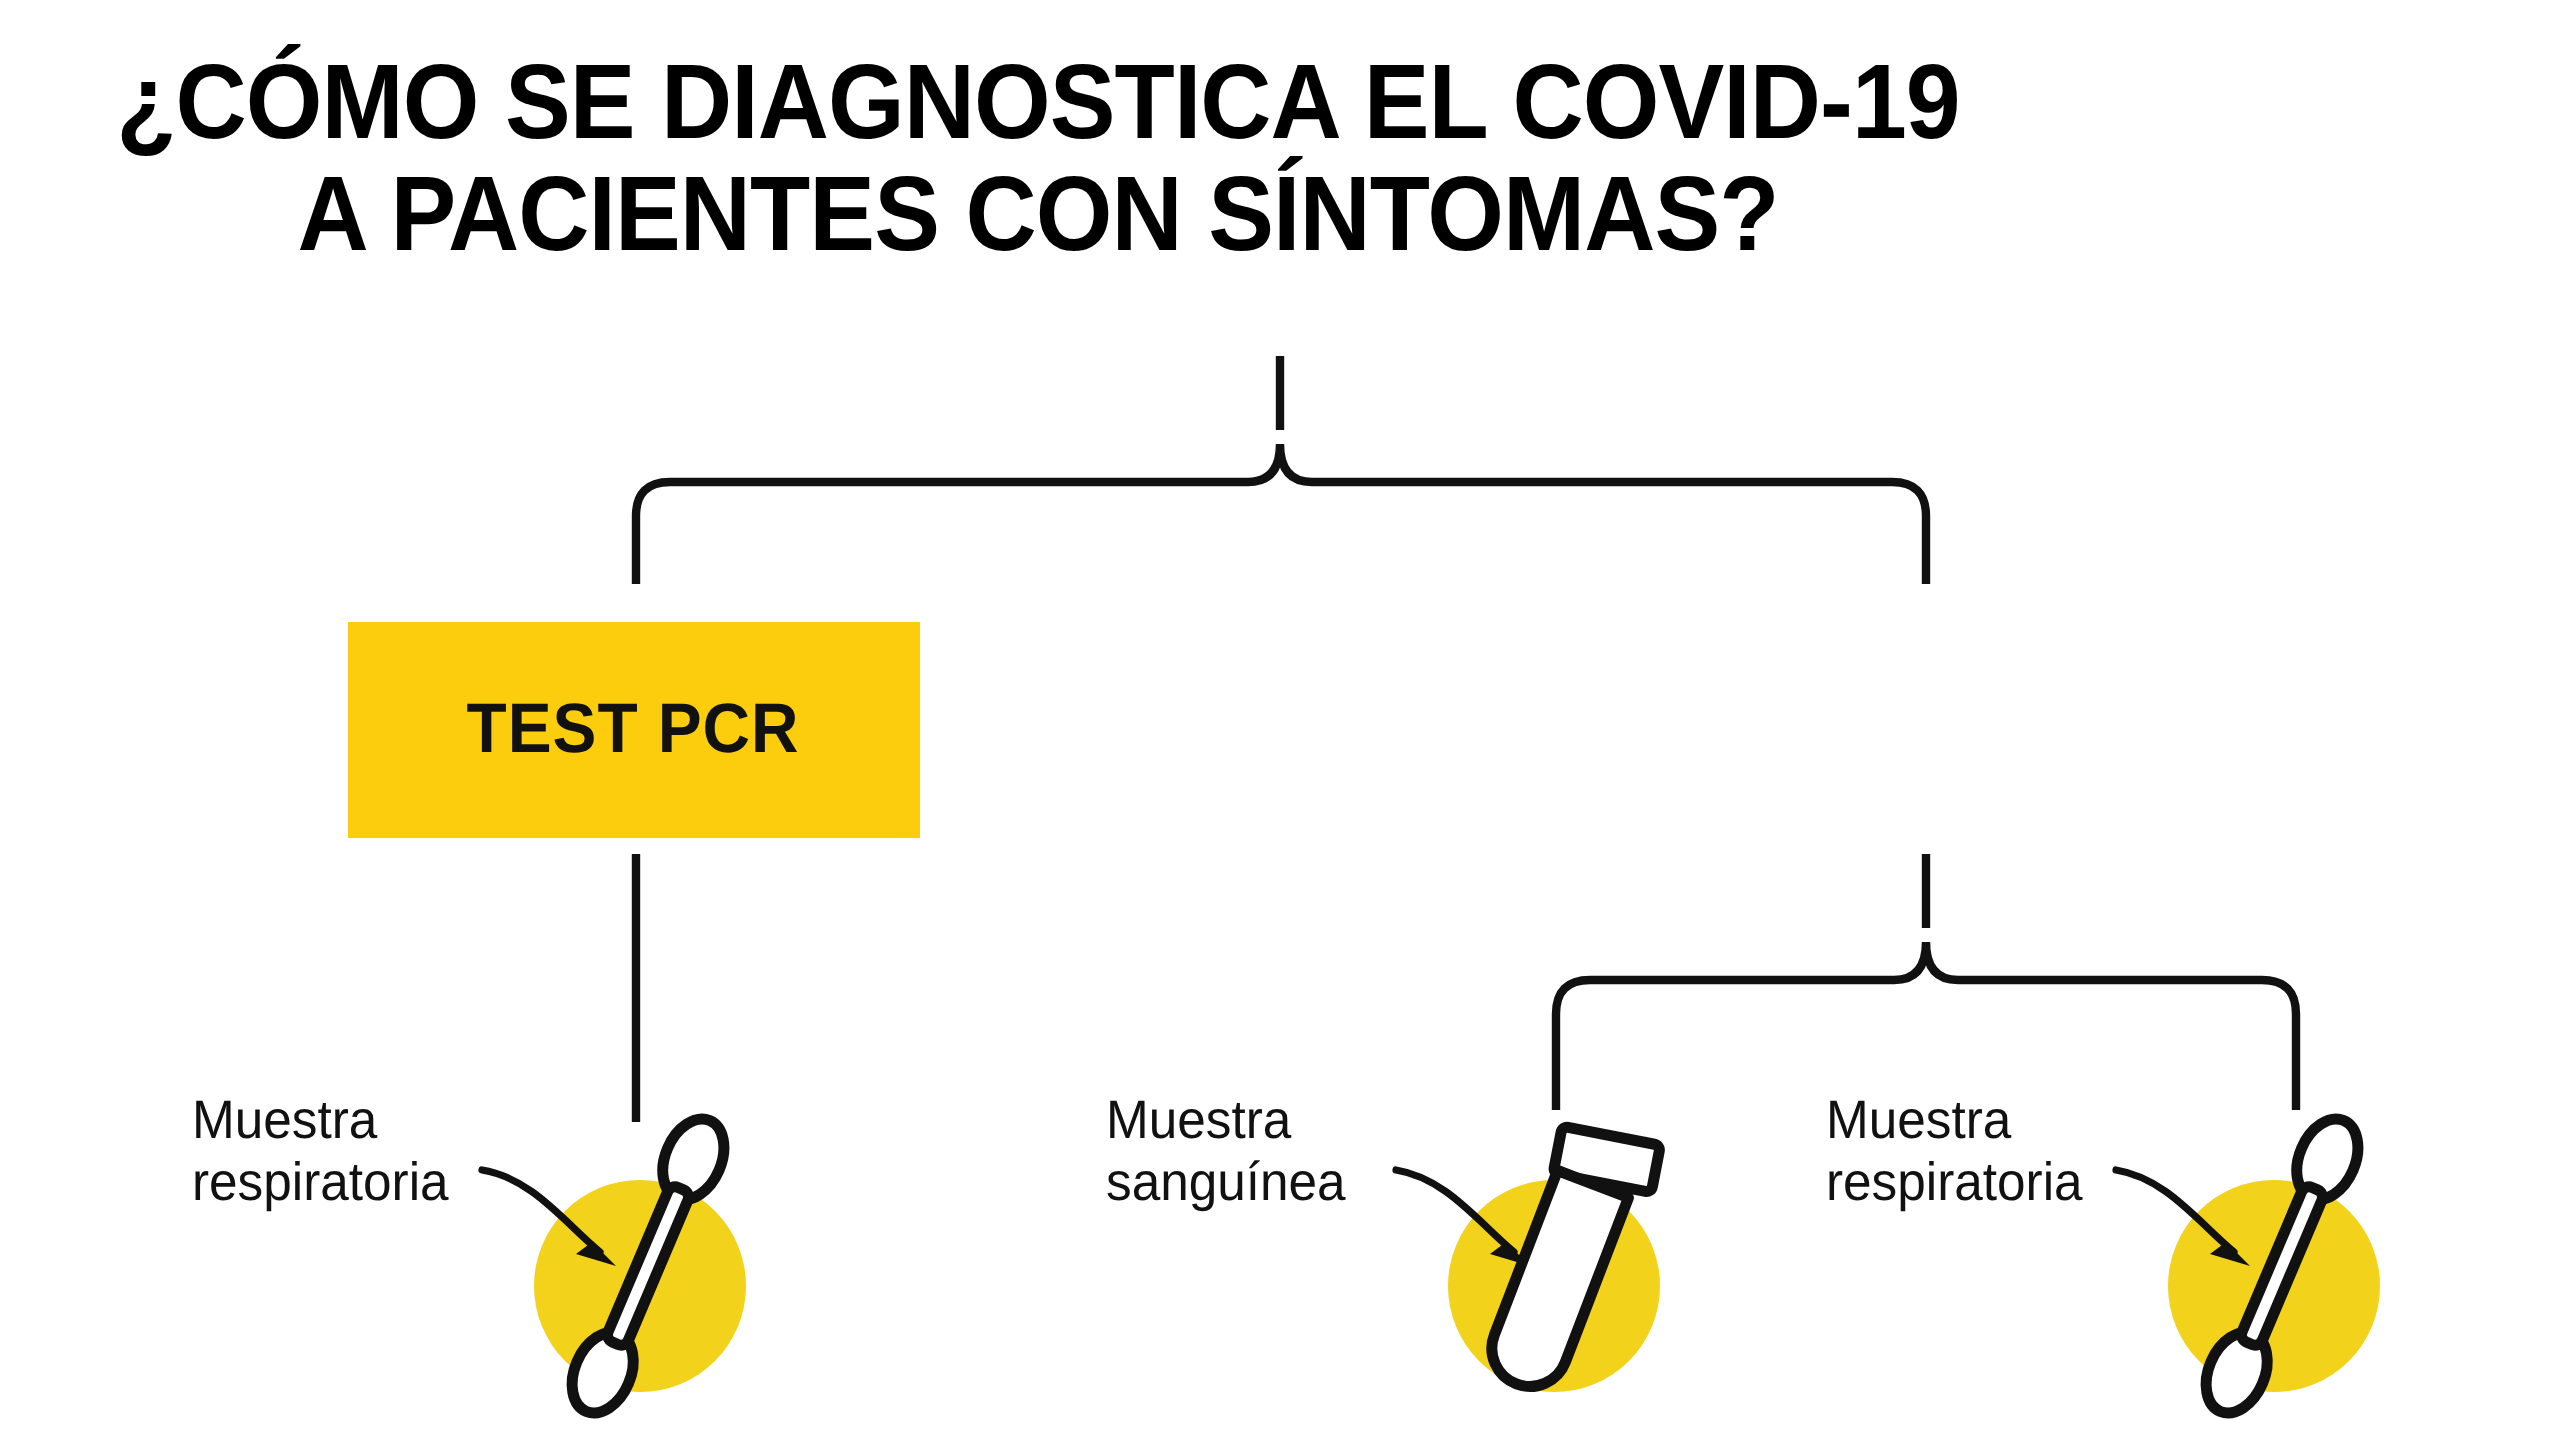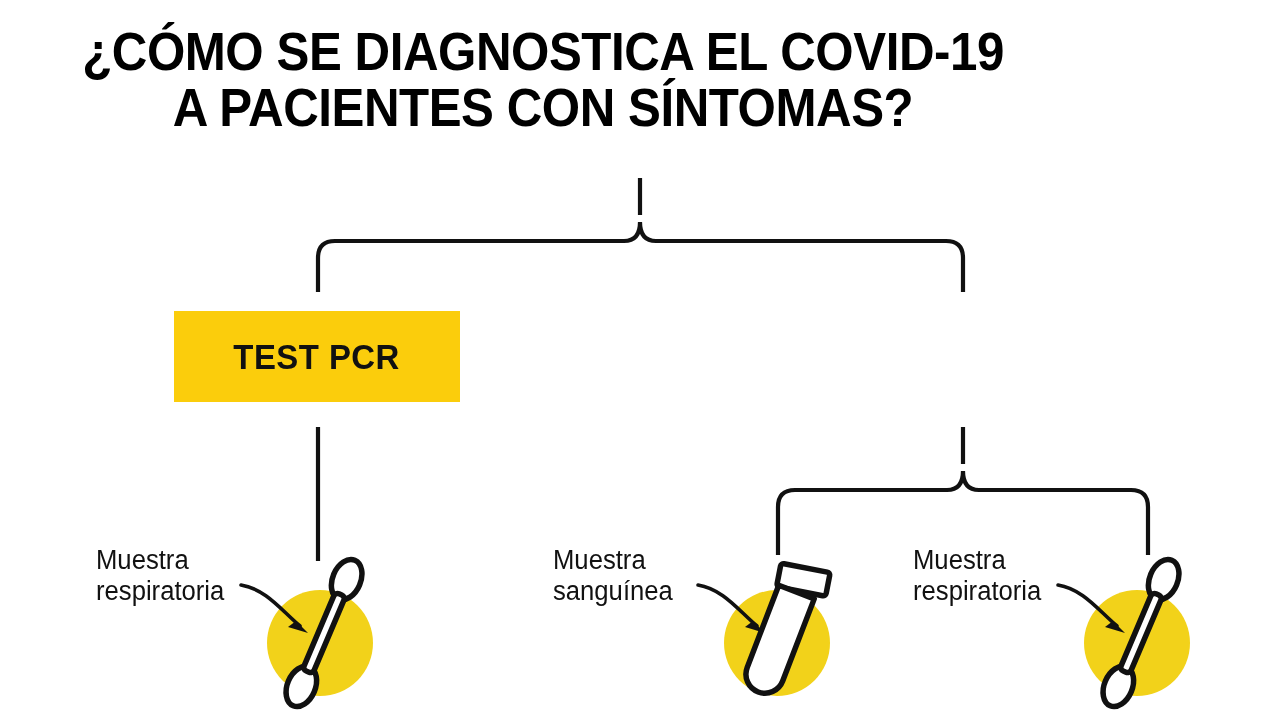--- a/index.html
+++ b/index.html
@@ -21,21 +21,20 @@
   }
 
   
   .title-block {
     position: absolute;
     left: 0;
     top: 24px;
     width: 1038px;
     text-align: center;
     color: #000000;
-    margin-left: 24px;
   }
   .title-line {
     font-family: "Liberation Sans", sans-serif;
     font-weight: 700;
     font-size: 53px;
     line-height: 56px;
     letter-spacing: -0.5px;
     transform: scaleX(0.93);
     transform-origin: center center;
     white-space: nowrap;
@@ -62,21 +61,21 @@
   }
   .cat-box .cat-label {
     font-family: "Liberation Sans", sans-serif;
     font-weight: 700;
     font-size: 35px;
     letter-spacing: 0.5px;
     color: #111111;
     transform: scaleX(0.94);
     white-space: nowrap;
   }
-  #box-pcr   { left: 174px; top: 311px; width: 286px; height: 91px; }
+  #box-pcr   { left: 174px; top: 311px; width: 286px; height: 108px; }
   #box-rapid { left: 787px; top: 311px; width: 354px; height: 97px; }
 
   
   .sample {
     position: absolute;
     width: 320px;
     height: 175px;
   }
   #sample-1 { left:  88px; top: 545px; }
   #sample-2 { left: 545px; top: 545px; }

